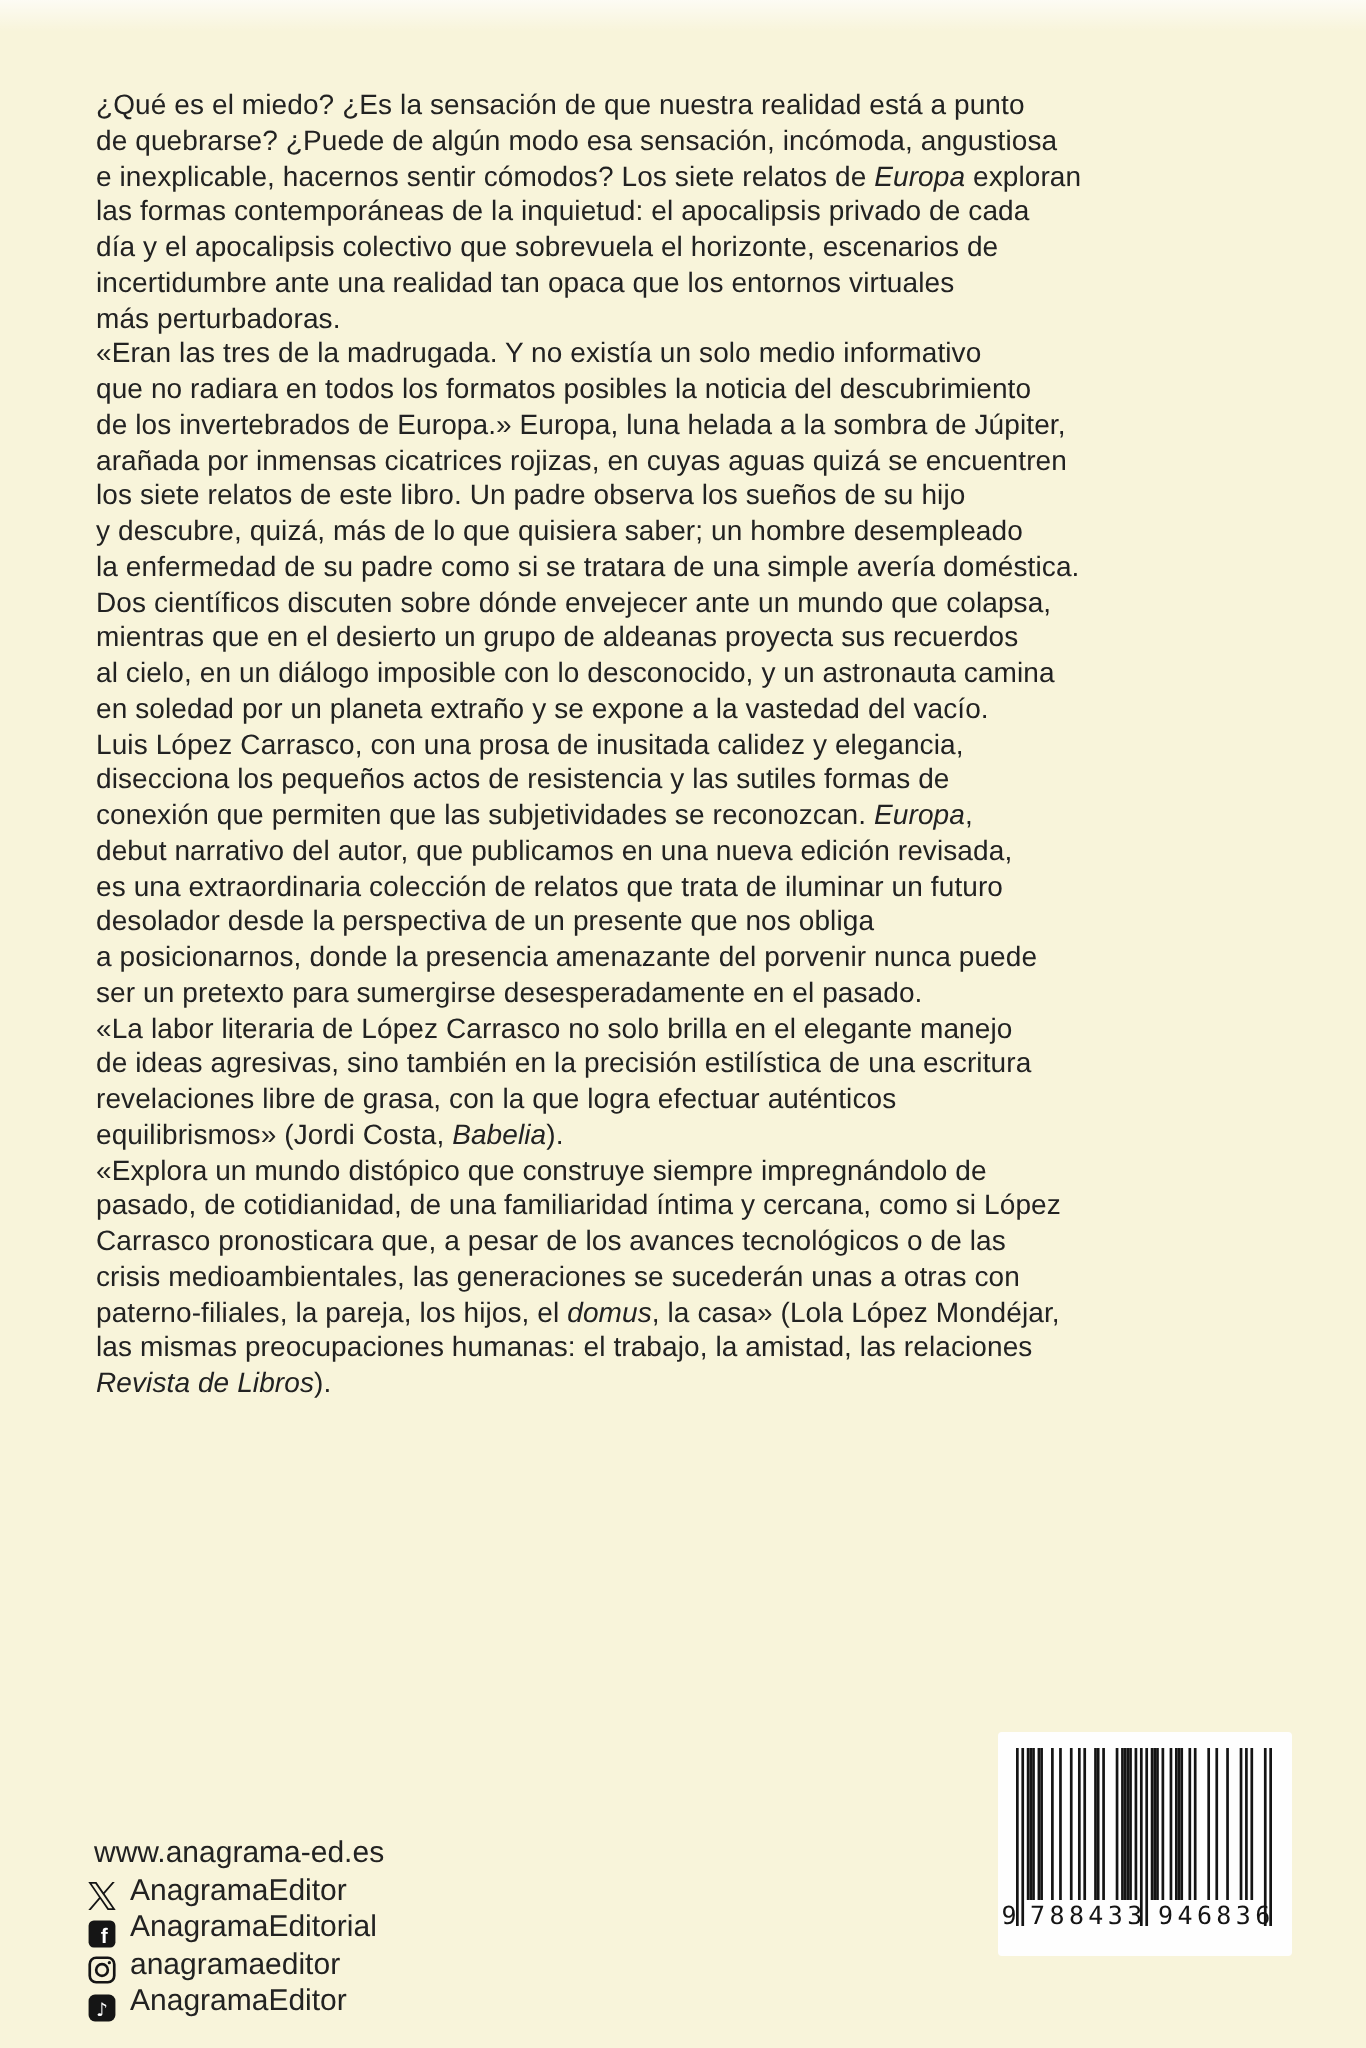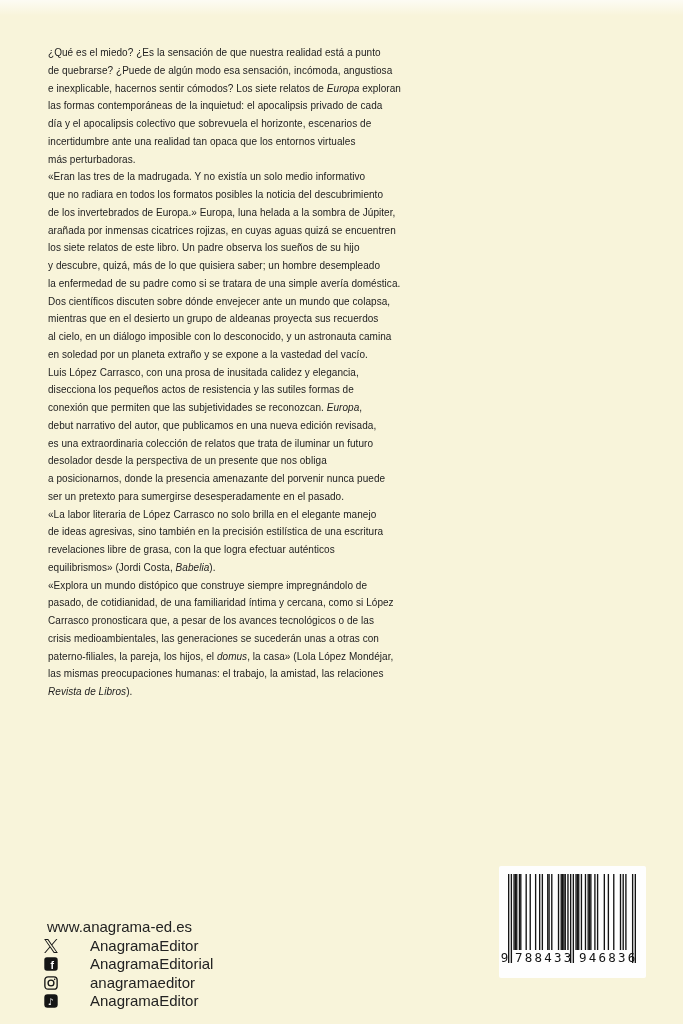--- a/index.html
+++ b/index.html
@@ -18,32 +18,32 @@
   
   .cover::before{
     content:"";
     position:absolute;left:0;top:0;right:0;height:16px;
     background:linear-gradient(180deg,rgba(255,255,255,.7),rgba(255,255,255,0));
     pointer-events:none;
   }
   .text-block{
     position:absolute;
     left:48px;top:44px;width:620px;
-    font-size:10px;line-height:17.75px;
+    font-size:14px;line-height:17.75px;
     letter-spacing:.05px;
   }
   .text-block .line{white-space:nowrap;}
   .text-block i{font-style:italic;}
 
   .footer-block{
     position:absolute;left:44px;top:918px;
     font-size:15px;line-height:18.5px;
   }
   .website{padding-left:3px;}
-  .social-row{display:flex;align-items:center;height:18.5px;gap:25px;}
+  .social-row{display:flex;align-items:flex-end;height:18.5px;}
   .social-icon{
     width:14px;height:14px;display:inline-block;
     margin-right:7px;flex:0 0 14px;
   }
   .social-icon svg{width:14px;height:14px;display:block;}
   .social-label{white-space:nowrap;}
 
   .barcode-box{
     position:absolute;left:499px;top:866px;
     width:147px;height:112px;

